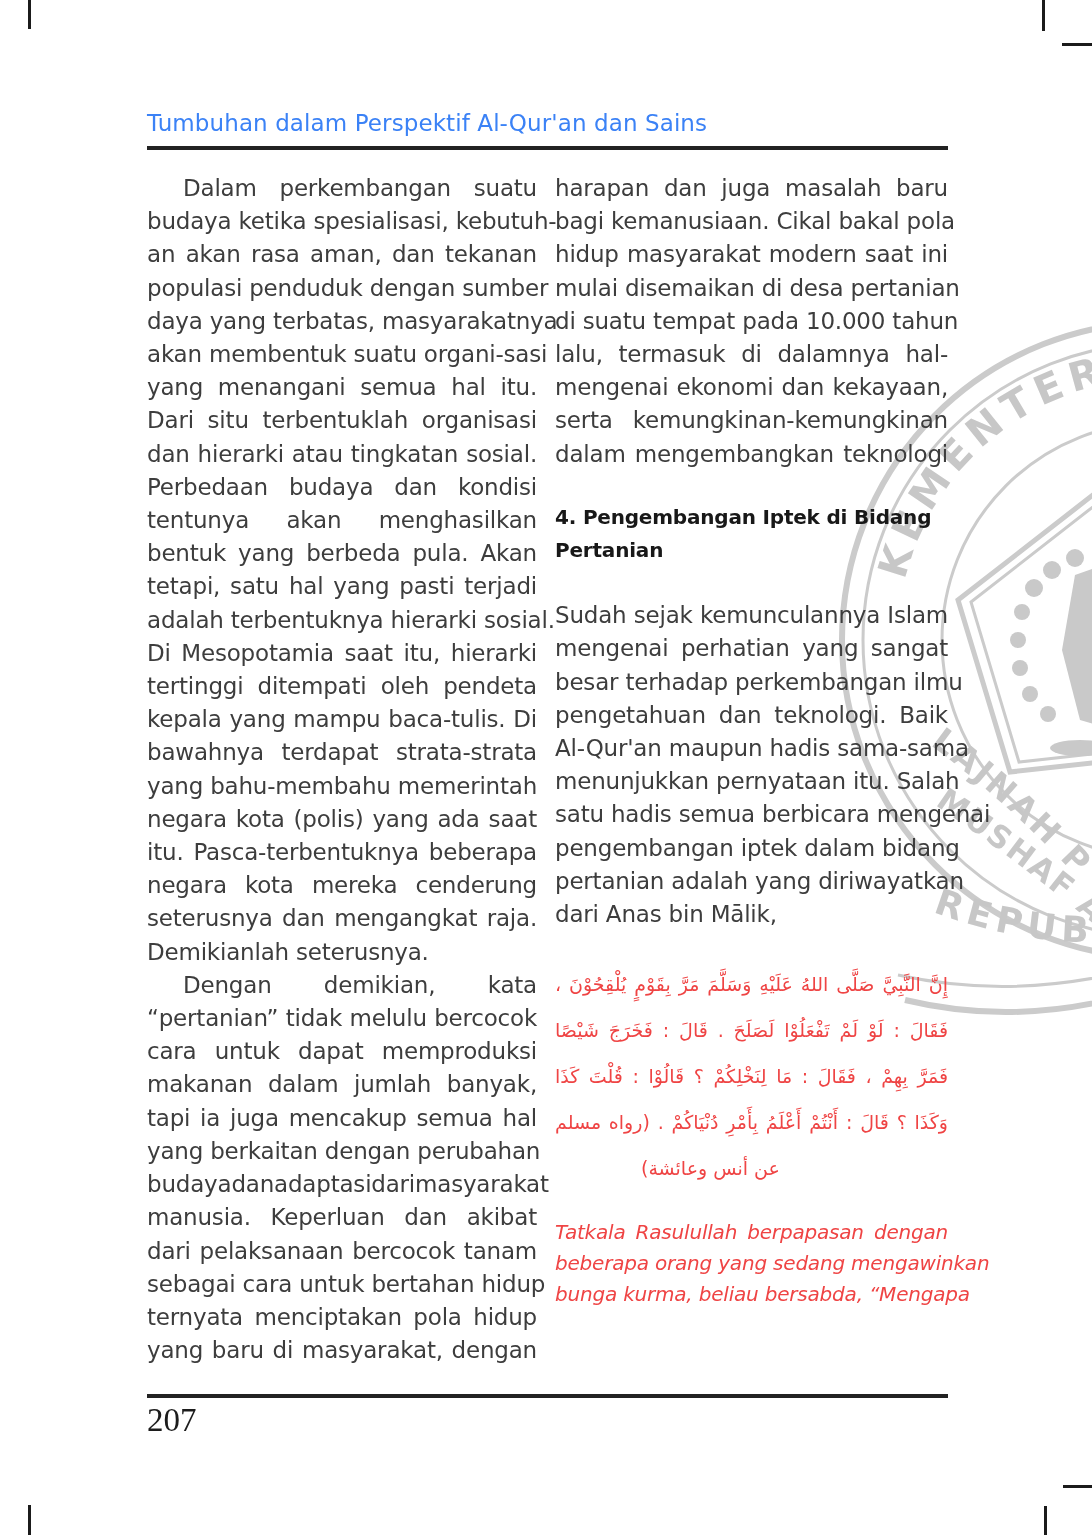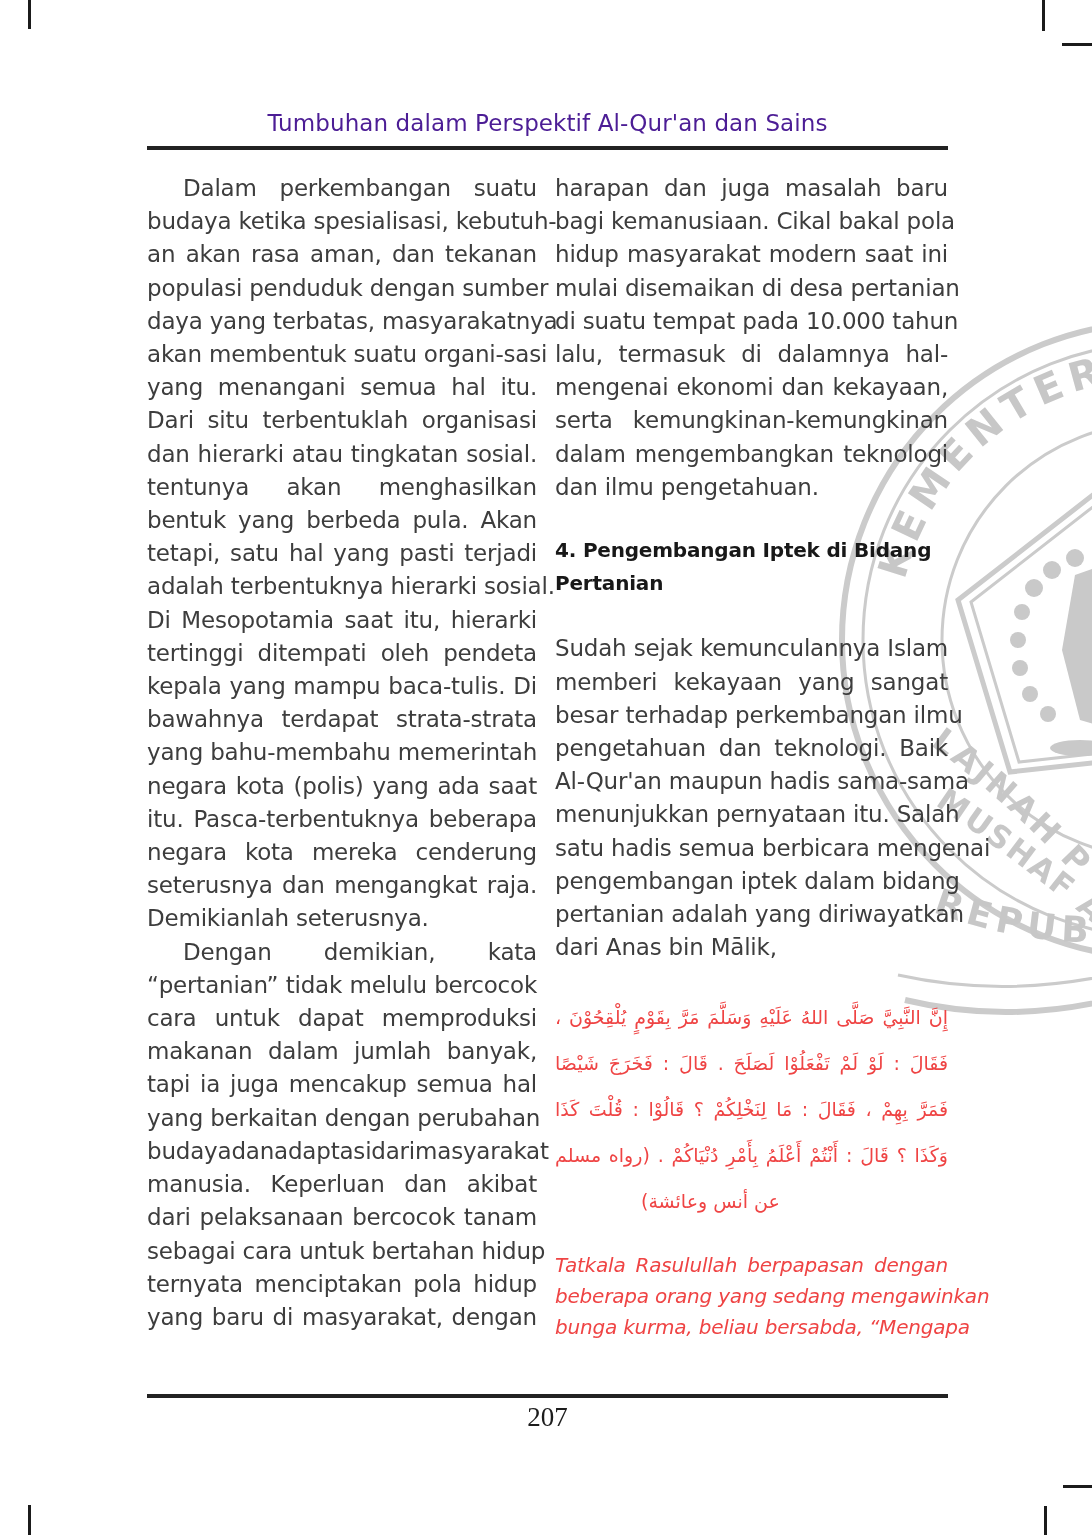--- a/index.html
+++ b/index.html
@@ -13,28 +13,28 @@
   .crop { position:absolute; background:#1b1b1b; }
   .crop.tl   { left:28px;  top:0;      width:3px;  height:29px; }
   .crop.trv  { left:1042px;top:0;      width:3px;  height:31px; }
   .crop.trh  { left:1062px;top:43px;   width:30px; height:3px;  }
   .crop.bl   { left:28px;  top:1505px; width:3px;  height:30px; }
   .crop.brh  { left:1063px;top:1485px; width:29px; height:3px;  }
   .crop.brv  { left:1044px;top:1506px; width:3px;  height:29px; }
 
   .header-title {
     position:absolute; top:110px; left:147px; width:801px;
-    text-align:center; font-size:23px; color:#4c1d95; letter-spacing:0.1px;
+    text-align:left; font-size:23px; color:#3b82f6; letter-spacing:0.1px;
   }
   .rule { position:absolute; left:147px; width:801px; height:4px; background:#222; }
   .rule.top    { top:146px; }
   .rule.bottom { top:1394px; }
   .page-number {
-    position:absolute; top:1402px; left:147px; width:801px; text-align:center;
-    font-family:"Liberation Serif", serif; font-size:27px; color:#1c1c1c;
+    position:absolute; top:1402px; left:147px; width:801px; text-align:left;
+    font-family:"Liberation Serif", serif; font-size:33px; color:#1c1c1c;
   }
 
   .col { position:absolute; top:172px; color:#3d3d3d; }
   .col-left  { left:147px; width:390px; }
   .col-right { left:555px; width:393px; }
 
   .line {
     white-space:nowrap; text-align:justify; text-align-last:justify;
     font-size:23px; line-height:33.2px; letter-spacing:-0.2px;
   }
@@ -129,20 +129,21 @@
         <div class="block para">
           <div class="line indent">Dalam perkembangan suatu</div>
           <div class="line">budaya ketika spesialisasi, kebutuh-</div>
           <div class="line">an akan rasa aman, dan tekanan</div>
           <div class="line">populasi penduduk dengan sumber</div>
           <div class="line">daya yang terbatas, masyarakatnya</div>
           <div class="line">akan membentuk suatu organi-sasi</div>
           <div class="line">yang menangani semua hal itu.</div>
           <div class="line">Dari situ terbentuklah organisasi</div>
           <div class="line">dan hierarki atau tingkatan sosial.</div>
+          <div class="line">Perbedaan budaya dan kondisi</div>
           <div class="line">tentunya akan menghasilkan</div>
           <div class="line">bentuk yang berbeda pula. Akan</div>
           <div class="line">tetapi, satu hal yang pasti terjadi</div>
           <div class="line">adalah terbentuknya hierarki sosial.</div>
           <div class="line">Di Mesopotamia saat itu, hierarki</div>
           <div class="line">tertinggi ditempati oleh pendeta</div>
           <div class="line">kepala yang mampu baca-tulis. Di</div>
           <div class="line">bawahnya terdapat strata-strata</div>
           <div class="line">yang bahu-membahu memerintah</div>
           <div class="line">negara kota (polis) yang ada saat</div>
@@ -170,29 +171,28 @@
         <div class="block para">
           <div class="line">harapan dan juga masalah baru</div>
           <div class="line">bagi kemanusiaan. Cikal bakal pola</div>
           <div class="line">hidup masyarakat modern saat ini</div>
           <div class="line">mulai disemaikan di desa pertanian</div>
           <div class="line">di suatu tempat pada 10.000 tahun</div>
           <div class="line">lalu, termasuk di dalamnya hal-</div>
           <div class="line">mengenai ekonomi dan kekayaan,</div>
           <div class="line">serta kemungkinan-kemungkinan</div>
           <div class="line">dalam mengembangkan teknologi</div>
-          <div class="line last">dan ilmu pengetahuan.</div>
         </div>
         <div class="block heading">
           <div class="line">4. Pengembangan Iptek di Bidang</div>
           <div class="line last">Pertanian</div>
         </div>
         <div class="block para">
           <div class="line">Sudah sejak kemunculannya Islam</div>
-          <div class="line">memberi kekayaan yang sangat</div>
+          <div class="line">mengenai perhatian yang sangat</div>
           <div class="line">besar terhadap perkembangan ilmu</div>
           <div class="line">pengetahuan dan teknologi. Baik</div>
           <div class="line">Al-Qur'an maupun hadis sama-sama</div>
           <div class="line">menunjukkan pernyataan itu. Salah</div>
           <div class="line">satu hadis semua berbicara mengenai</div>
           <div class="line">pengembangan iptek dalam bidang</div>
           <div class="line">pertanian adalah yang diriwayatkan</div>
           <div class="line last">dari Anas bin Mālik,</div>
         </div>
         <div class="block arabic">

